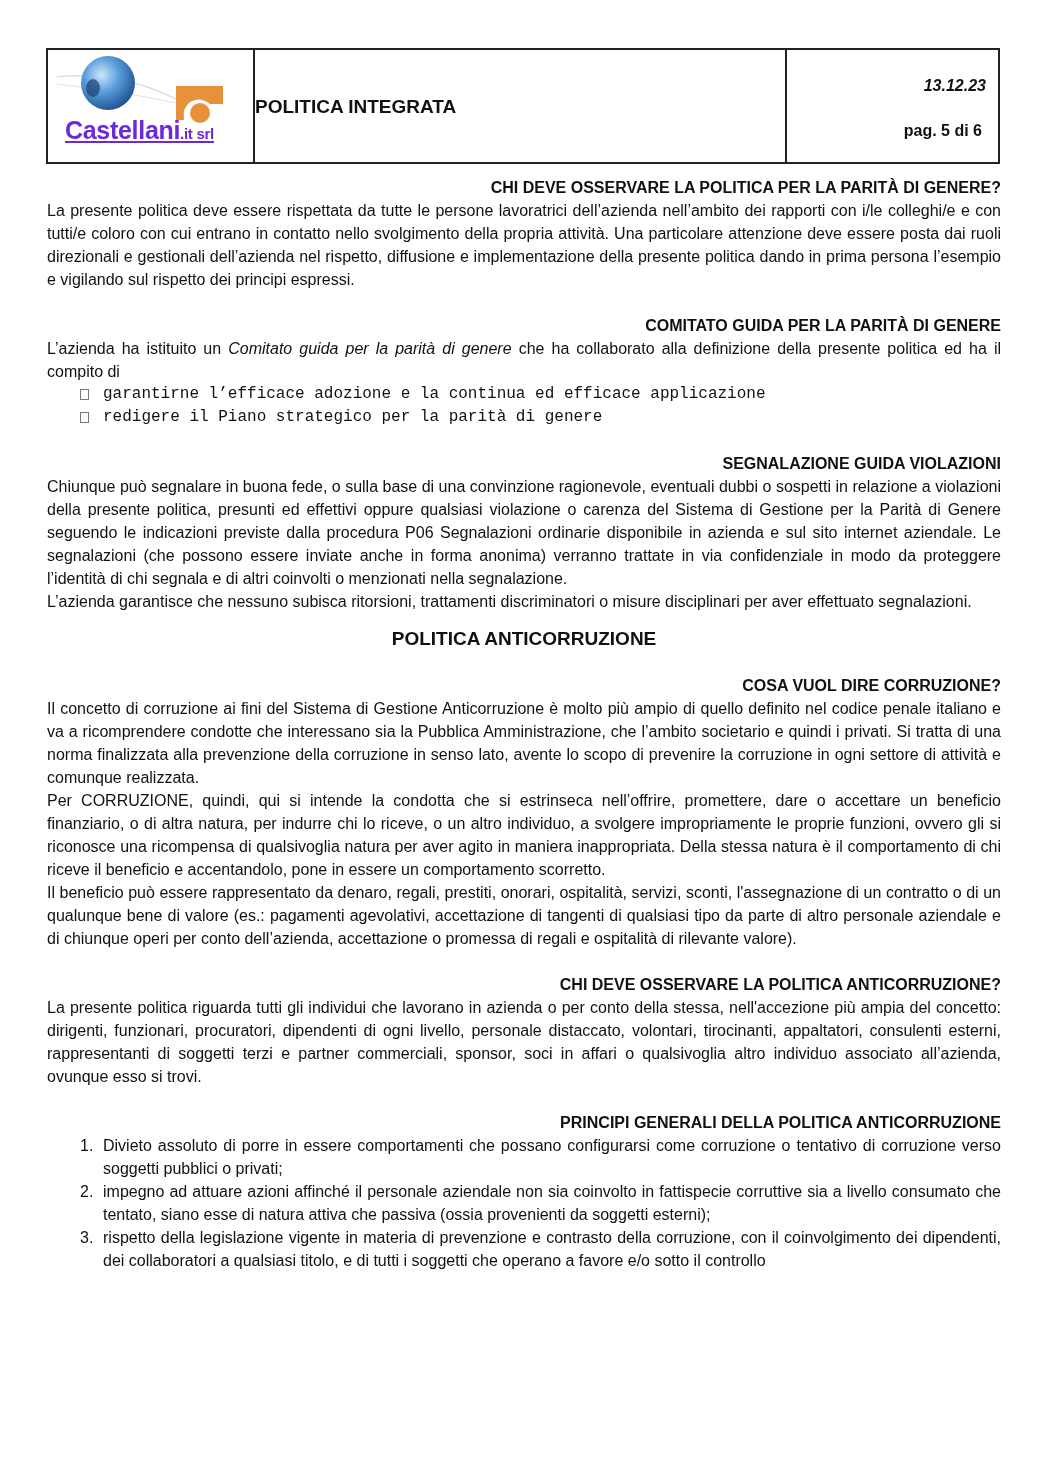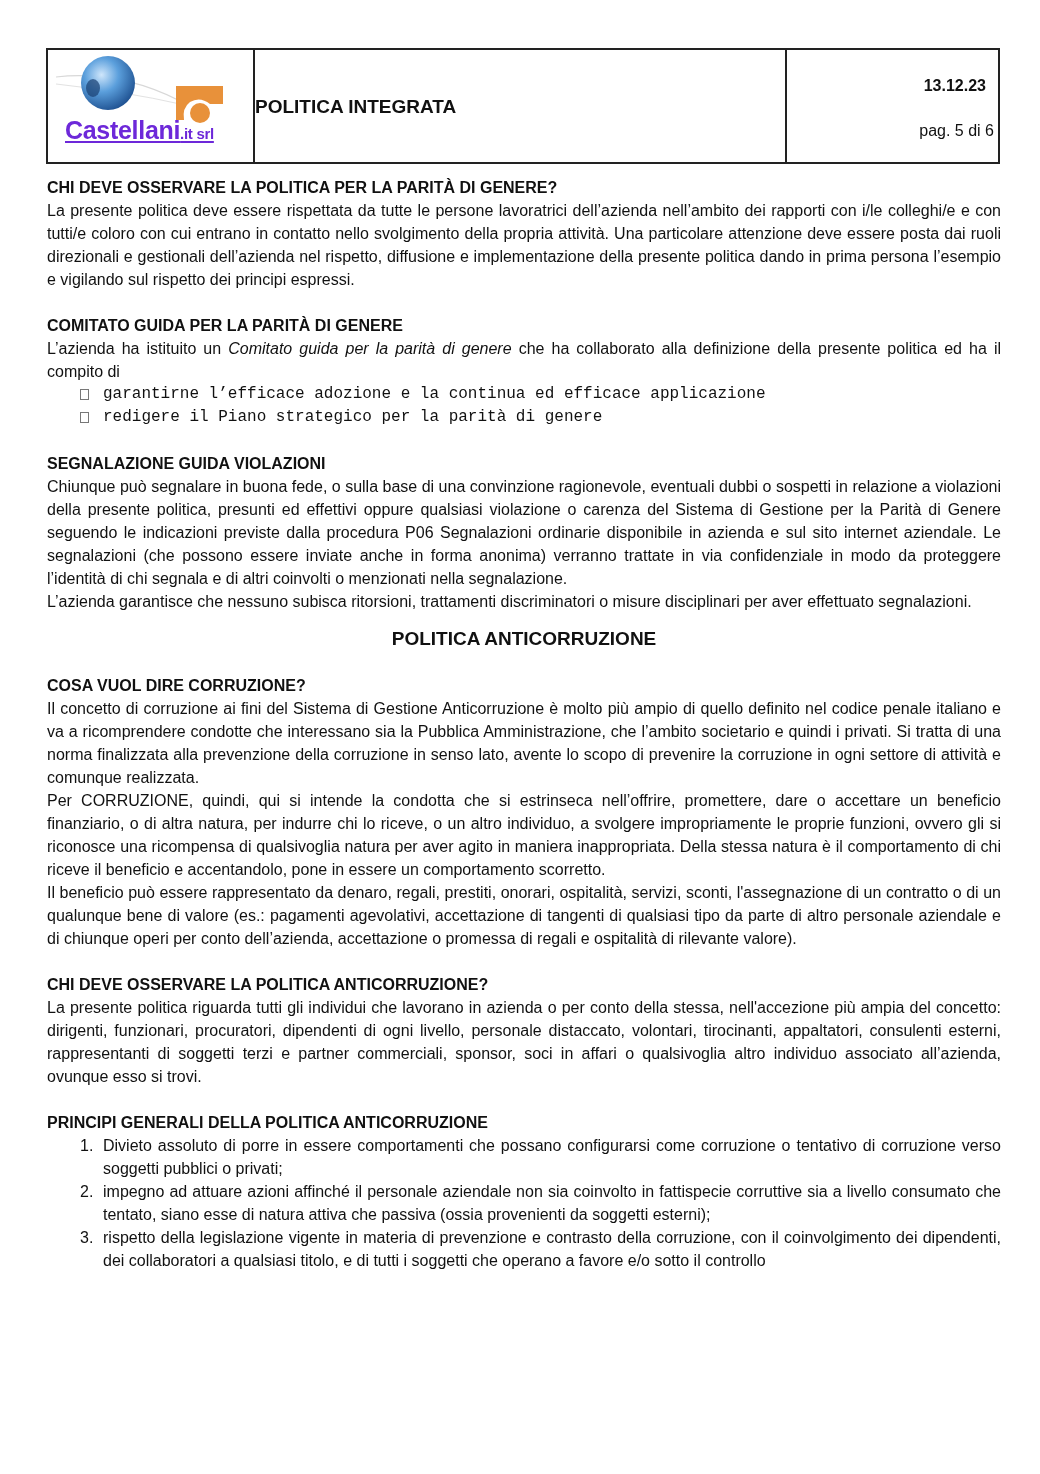--- a/index.html
+++ b/index.html
@@ -9,31 +9,31 @@
   }
   .header-table {
     position: absolute; left: 46px; top: 48px; width: 954px; height: 116px;
     border: 2px solid #222; box-sizing: border-box; display: flex;
   }
   .cell { box-sizing: border-box; height: 100%; position: relative; }
   .cell-logo { width: 207px; border-right: 2px solid #222; }
   .cell-title { width: 532px; border-right: 2px solid #222; display: flex; align-items: center; }
   .cell-meta { flex: 1; }
   .doc-title { font-weight: bold; font-size: 19px; margin-top: 2px; }
-  .meta-date { position: absolute; right: 12px; top: 27px; font-weight: bold; font-size: 16px; }
-  .meta-page { position: absolute; right: 4px; top: 72px; font-weight: normal; font-size: 16px; }
+  .meta-date { position: absolute; right: 12px; top: 27px; font-weight: bold; font-size: 16px; font-style: italic; }
+  .meta-page { position: absolute; right: 16px; top: 72px; font-weight: bold; font-size: 16px; }
   .logo-wrap { position: absolute; left: 0; top: 0; width: 203px; height: 112px; }
   .logo-text { position: absolute; left: 17px; top: 66px; font-weight: bold; color: #6d28d9; font-size: 25px; letter-spacing: -0.3px; white-space: nowrap; text-decoration: underline; }
   .logo-text .small { font-size: 15px; }
 
   .content {
     position: absolute; left: 47px; top: 176px; width: 954px;
     font-size: 16px; line-height: 23px;
   }
-  .section-heading { font-weight: bold; margin: 0; }
+  .section-heading { font-weight: bold; margin: 0; text-align: right; }
   p { margin: 0; text-align: justify; }
   .gap { height: 23px; }
   .center-title { text-align: center; font-weight: bold; font-size: 19px; line-height: 24px; margin-top: 2px; }
   .bullet-list { list-style: none; margin: 0; padding: 0; font-family: Liberation Mono, monospace; }
   .bullet-list li { position: relative; padding-left: 56px; }
   .bullet-glyph {
     position: absolute; left: 33px; top: 6px; width: 9px; height: 11px;
     border: 1px solid #777; box-sizing: border-box;
   }
   .num-list { list-style: none; margin: 0; padding: 0; }

